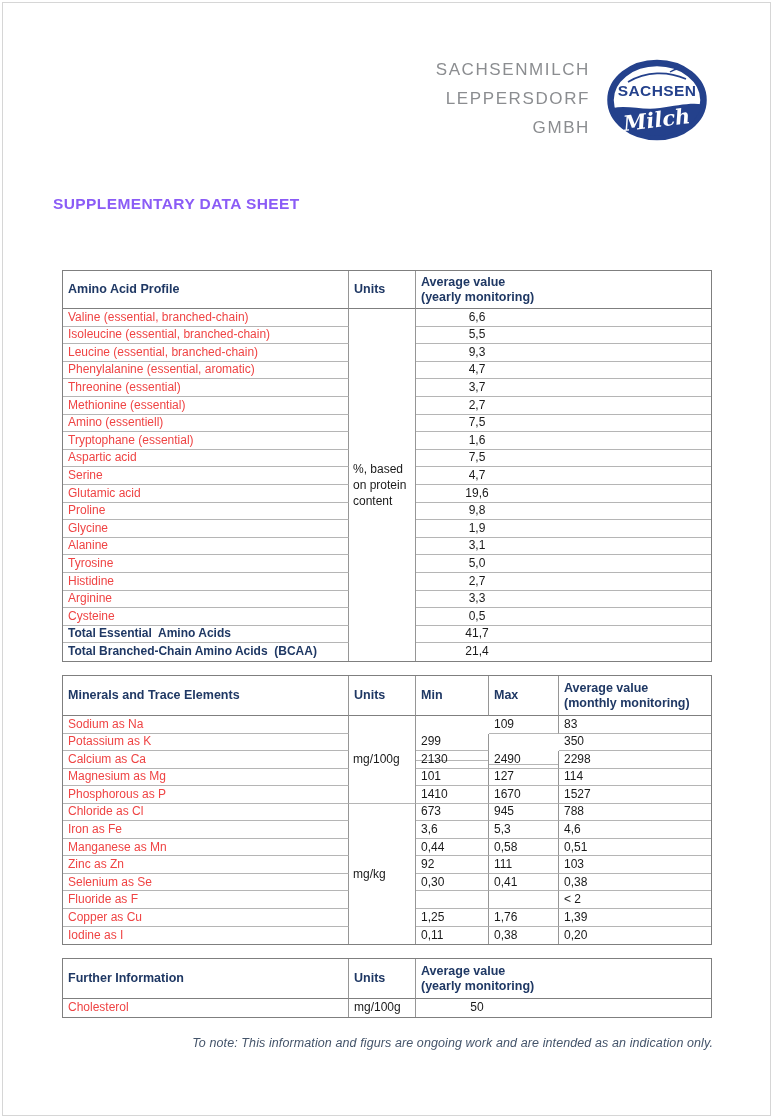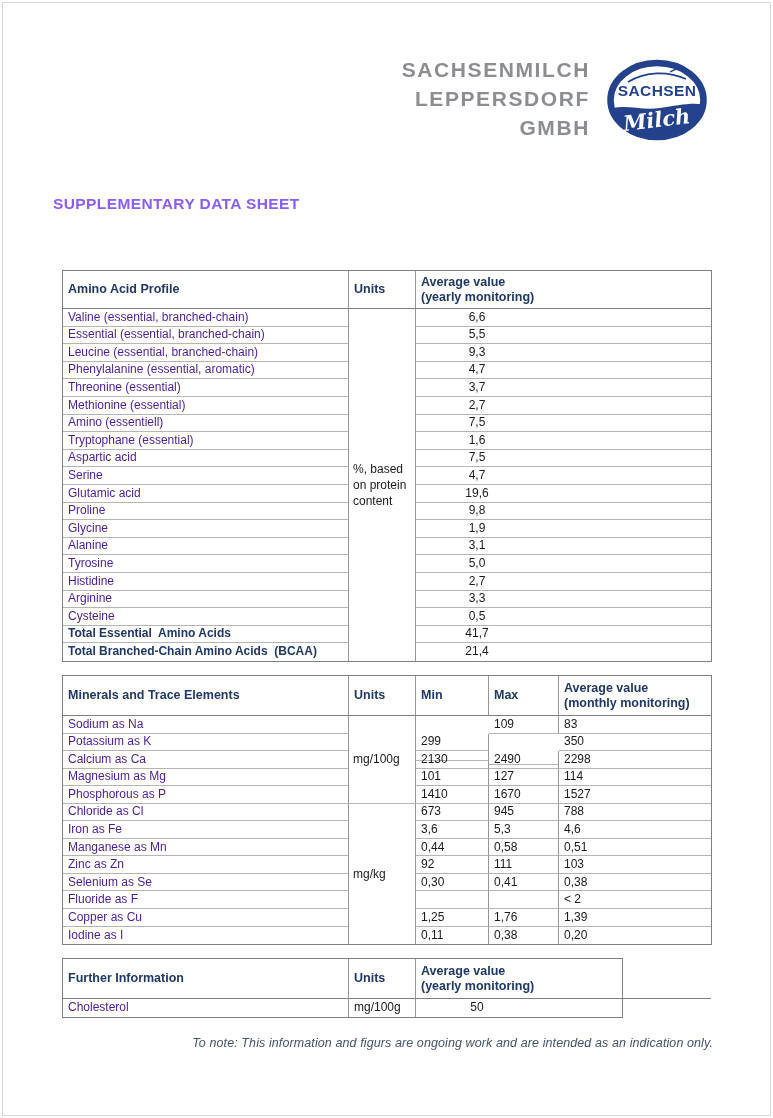--- a/index.html
+++ b/index.html
@@ -6,48 +6,48 @@
   body{
     width:773px;height:1118px;position:relative;overflow:hidden;
     background:#ffffff;
     font-family:"Liberation Sans","DejaVu Sans",sans-serif;
     -webkit-font-smoothing:antialiased;
   }
   .page-border{position:absolute;left:2px;top:2px;right:2px;bottom:2px;border:1px solid #d6d6d6;pointer-events:none;}
 
   
   .company{position:absolute;top:55px;right:183px;text-align:right;color:#8b8d90;
-    font-size:21px;line-height:29px;letter-spacing:1.6px;font-weight:700;}
+    font-size:17px;line-height:29px;letter-spacing:1.6px;font-weight:400;}
   .logo{position:absolute;left:606px;top:58px;}
 
   
   .doc-title{position:absolute;left:53px;top:195px;color:#8b5cf6;font-weight:bold;
     font-size:15.5px;letter-spacing:0.4px;}
 
   
   .table{position:absolute;display:grid;background:#fff;border:1px solid #7f7f7f;
     box-sizing:border-box;color:#1a1a1a;}
   .table *{box-sizing:border-box;}
   #amino-table{left:62px;top:270px;width:650px;
     grid-template-columns:286px 67px 295px;
     grid-template-rows:38px repeat(20,17.6px);}
   #minerals-table{left:62px;top:675px;width:650px;
     grid-template-columns:286px 67px 73px 70px 152px;
     grid-template-rows:40px repeat(13,17.55px);}
-  #further-table{left:62px;top:958px;width:561px;
+  #further-table{left:62px;top:958px;width:650px;
     grid-template-columns:286px 67px 295px;
     grid-template-rows:40px 18px;}
 
   .th{display:flex;align-items:center;padding-left:5px;font-weight:bold;color:#1f3864;
     font-size:12.5px;line-height:1.2;border-bottom:1px solid #7f7f7f;overflow:hidden;}
   .th.stack{flex-direction:column;align-items:flex-start;justify-content:center;}
   .bR{border-right:1px solid #969696;}
   .td{display:flex;align-items:center;padding-left:5px;font-size:12px;
     border-bottom:1px solid #b5b5b5;overflow:hidden;white-space:pre;line-height:1.1;}
-  .td.label{color:#4c1d95;}
+  .td.label{color:#ef4444;}
   .td.bold{font-weight:bold;color:#1f3864;}
   .td.num{color:#1a1a1a;}
   .last{border-bottom:none !important;}
   .units-merged{display:flex;align-items:center;color:#1a1a1a;font-size:12px;
     white-space:normal;line-height:16px;padding-left:4px;padding-right:3px;}
   .vnum{display:block;width:112px;text-align:center;}
 
   
   .note{position:absolute;top:1036px;right:60px;font-style:italic;font-size:12.5px;
     color:#44546a;letter-spacing:0.1px;}
@@ -86,21 +86,21 @@
 <div class="table" id="amino-table">
   <div class="th bR" style="grid-column:1;grid-row:1">Amino Acid Profile</div>
   <div class="th bR" style="grid-column:2;grid-row:1">Units</div>
   <div class="th stack" style="grid-column:3;grid-row:1">
     <div>Average value</div>
     <div>(yearly monitoring)</div>
   </div>
   <div class="units-merged bR last" style="grid-column:2;grid-row:2 / 22">%, based on protein content</div>
 <div class="td label bR" style="grid-area: 2 / 1;">Valine (essential, branched-chain)</div>
     <div class="td num" style="grid-area: 2 / 3;"><span class="vnum">6,6</span></div>
-    <div class="td label bR" style="grid-area: 3 / 1;">Essential (essential, branched-chain)</div>
+    <div class="td label bR" style="grid-area: 3 / 1;">Isoleucine (essential, branched-chain)</div>
     <div class="td num" style="grid-area: 3 / 3;"><span class="vnum">5,5</span></div>
     <div class="td label bR" style="grid-area: 4 / 1;">Leucine (essential, branched-chain)</div>
     <div class="td num" style="grid-area: 4 / 3;"><span class="vnum">9,3</span></div>
     <div class="td label bR" style="grid-area: 5 / 1;">Phenylalanine (essential, aromatic)</div>
     <div class="td num" style="grid-area: 5 / 3;"><span class="vnum">4,7</span></div>
     <div class="td label bR" style="grid-area: 6 / 1;">Threonine (essential)</div>
     <div class="td num" style="grid-area: 6 / 3;"><span class="vnum">3,7</span></div>
     <div class="td label bR" style="grid-area: 7 / 1;">Methionine (essential)</div>
     <div class="td num" style="grid-area: 7 / 3;"><span class="vnum">2,7</span></div>
     <div class="td label bR" style="grid-area: 8 / 1;">Amino (essentiell)</div>

